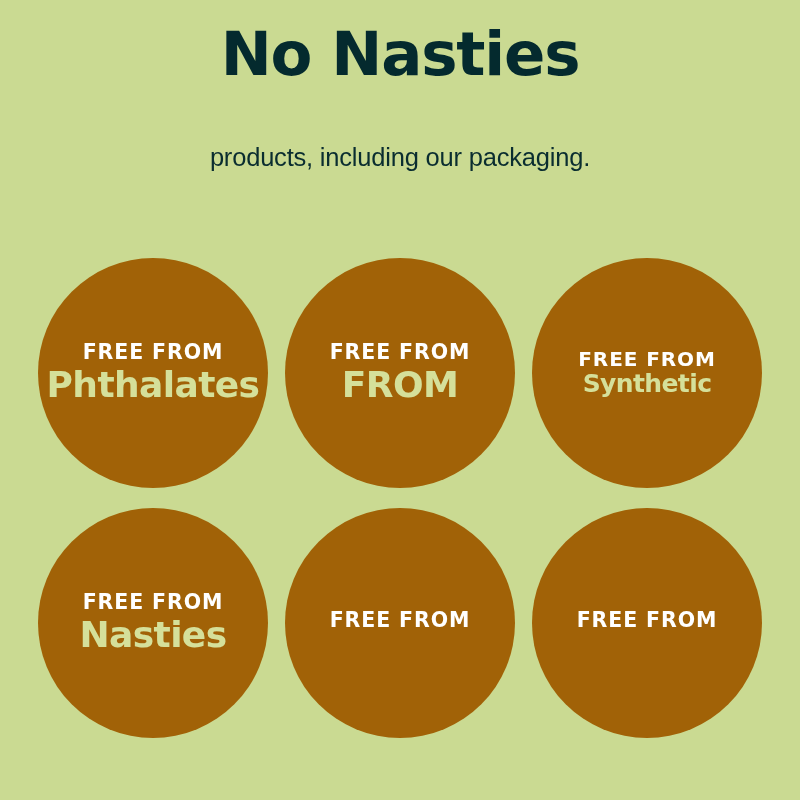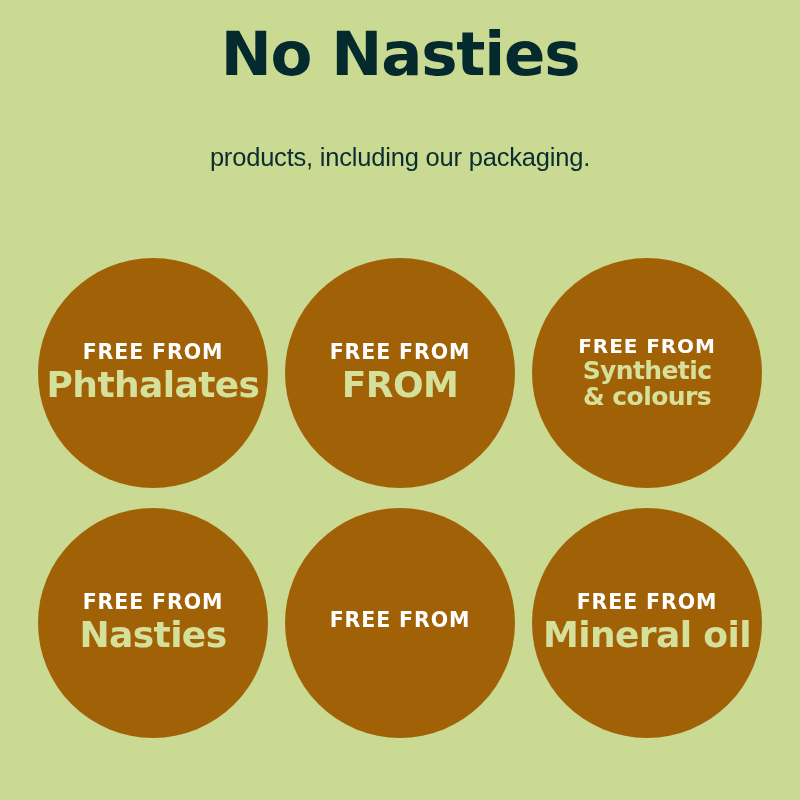--- a/index.html
+++ b/index.html
@@ -159,21 +159,20 @@
           <span class="sline">FROM</span>
         </span>
       </div>
     </div>
 
     <div class="badge multiline pos-r0c2">
       <div class="badge-inner">
         <span class="free-from">FREE FROM</span>
         <span class="substance">
           <span class="sline">Synthetic</span>
-          <span class="sline">&amp; colours</span>
         </span>
       </div>
     </div>
 
     <div class="badge pos-r1c0">
       <div class="badge-inner">
         <span class="free-from">FREE FROM</span>
         <span class="substance">
           <span class="sline">Nasties</span>
         </span>
@@ -182,20 +181,17 @@
 
     <div class="badge pos-r1c1">
       <div class="badge-inner">
         <span class="free-from">FREE FROM</span>
       </div>
     </div>
 
     <div class="badge pos-r1c2">
       <div class="badge-inner">
         <span class="free-from">FREE FROM</span>
-        <span class="substance">
-          <span class="sline">Mineral oil</span>
-        </span>
       </div>
     </div>
 
   </div>
 </div>
 
 </body></html>

